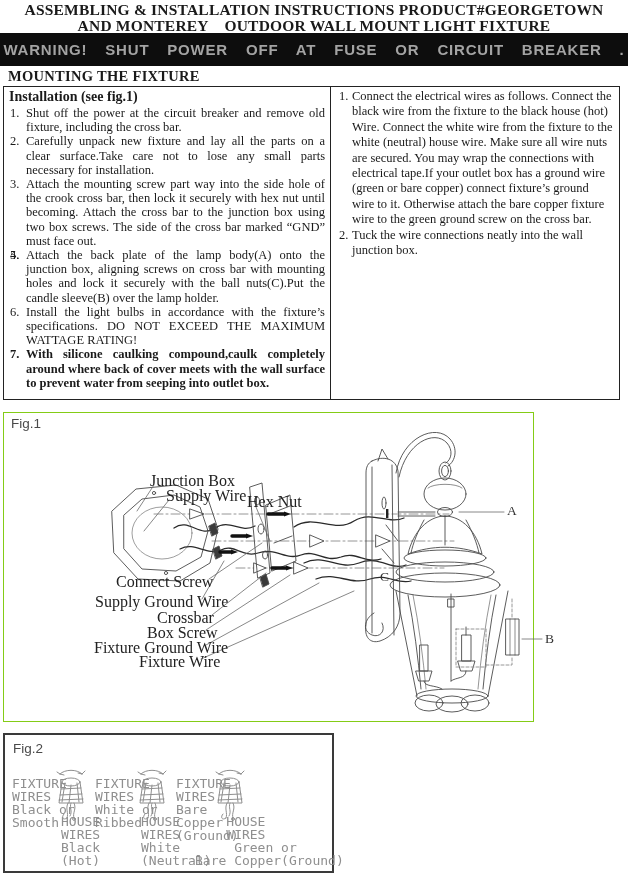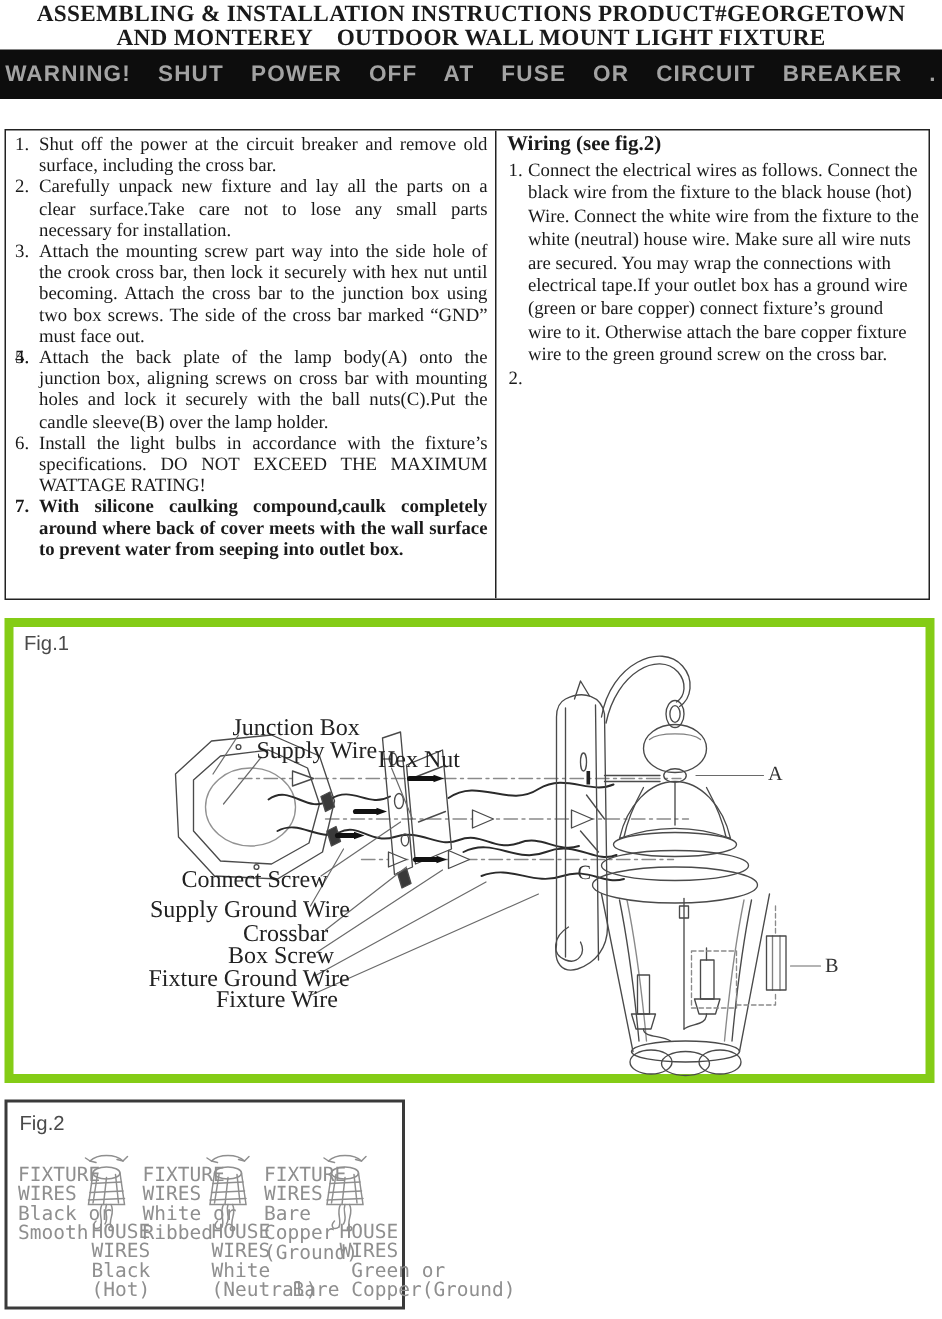--- a/index.html
+++ b/index.html
@@ -23,23 +23,23 @@
   .col-install{width:327px;border-right:1px solid #222;}
   .col-wiring{flex:1;padding-left:7px;}
   .col-heading{font-weight:bold;font-size:14px;margin:0 0 1px 0;}
   .step{position:relative;font-size:12.5px;line-height:14.2px;}
   .col-install .step{padding-left:17px;text-align:justify;}
   .col-wiring .step{padding-left:14px;line-height:15.4px;}
   .step .num{position:absolute;left:1px;top:0;}
   .step.bold{font-weight:bold;}
 
   
-  .fig1-box{position:absolute;left:3px;top:412px;width:620px;height:310px;
-            border:6px solid #84cc16;box-sizing:border-box;}
-  .fig2-box{position:absolute;left:3px;top:733px;width:267px;height:140px;
+  .fig1-box{position:absolute;left:3px;top:412px;width:531px;height:310px;
+            border:1px solid #84cc16;box-sizing:border-box;}
+  .fig2-box{position:absolute;left:3px;top:733px;width:331px;height:140px;
             border:2px solid #3a3a3a;box-sizing:border-box;}
   .fig-label{position:absolute;font-family:"Liberation Sans", sans-serif;
              font-size:13.5px;color:#4a4a4a;}
   .fig1-box .fig-label{left:7px;top:3px;}
   .fig2-box .fig-label{left:8px;top:6px;}
   .fig1-svg{position:absolute;left:0;top:0;}
   .callout{position:absolute;font-size:16px;color:#222;white-space:nowrap;}
   .part-letter{position:absolute;font-size:13.5px;color:#333;}
 
   
@@ -48,35 +48,36 @@
   .nut-svg{position:absolute;}
 </style>
 </head>
 <body>
 
 <div class="page">
 
   <div class="title title-2">AND MONTEREY    OUTDOOR WALL MOUNT LIGHT FIXTURE</div>
   <div class="title title-1">ASSEMBLING &amp; INSTALLATION INSTRUCTIONS PRODUCT#GEORGETOWN</div>
   <div class="warning-bar">WARNING! SHUT POWER OFF AT FUSE OR CIRCUIT BREAKER .</div>
+  <div class="mounting-heading">MOUNTING THE FIXTURE</div>
 
   <div class="columns-box">
     <div class="col col-install">
-      <div class="step"><span class="num">1.</span><span>Shut off the power at the circuit breaker and remove old surface, including the cross bar.</span></div>
+      <div class="col-heading">Installation (see fig.1)</div>
+      <div class="step"><span class="num">1.</span><span>Shut off the power at the circuit breaker and remove old fixture, including the cross bar.</span></div>
       <div class="step"><span class="num">2.</span><span>Carefully unpack new fixture and lay all the parts on a clear surface.Take care not to lose any small parts necessary for installation.</span></div>
       <div class="step"><span class="num">3.</span><span>Attach the mounting screw part way into the side hole of the crook cross bar, then lock it securely with hex nut until becoming. Attach the cross bar to the junction box using two box screws. The side of the cross bar marked “GND” must face out.</span></div>
       <div class="step"><span class="num">4.</span></div>
       <div class="step"><span class="num">5.</span><span>Attach the back plate of the lamp body(A) onto the junction box, aligning screws on cross bar with mounting holes and lock it securely with the ball nuts(C).Put the candle sleeve(B) over the lamp holder.</span></div>
       <div class="step"><span class="num">6.</span><span>Install the light bulbs in accordance with the fixture’s specifications. DO NOT EXCEED THE MAXIMUM WATTAGE RATING!</span></div>
       <div class="step bold"><span class="num">7.</span><span>With silicone caulking compound,caulk completely around where back of cover meets with the wall surface to prevent water from seeping into outlet box.</span></div>
     </div>
     <div class="col col-wiring">
-      <div class="col-heading">Wiring (see fig.2)</div>
       <div class="step"><span class="num">1.</span><span>Connect the electrical wires as follows. Connect the black wire from the fixture to the black house (hot) Wire. Connect the white wire from the fixture to the white (neutral) house wire. Make sure all wire nuts are secured. You may wrap the connections with electrical tape.If your outlet box has a ground wire (green or bare copper) connect fixture’s ground wire to it. Otherwise attach the bare copper fixture wire to the green ground screw on the cross bar.</span></div>
-      <div class="step"><span class="num">2.</span></div>
+      <div class="step"><span class="num">2.</span><span>Tuck the wire connections neatly into the wall junction box.</span></div>
     </div>
   </div>
 
   <div class="fig1-box">
     <div class="fig-label">Fig.1</div>
 
     <svg class="fig1-svg" width="616" height="306" viewBox="0 0 616 306" fill="none" stroke="#4a4a4a" stroke-width="0.9" stroke-linecap="round" stroke-linejoin="round">
 
       <g stroke="#8a8a8a" stroke-dasharray="9 3 2 3">
         <line x1="150" y1="101" x2="445" y2="101"></line>

